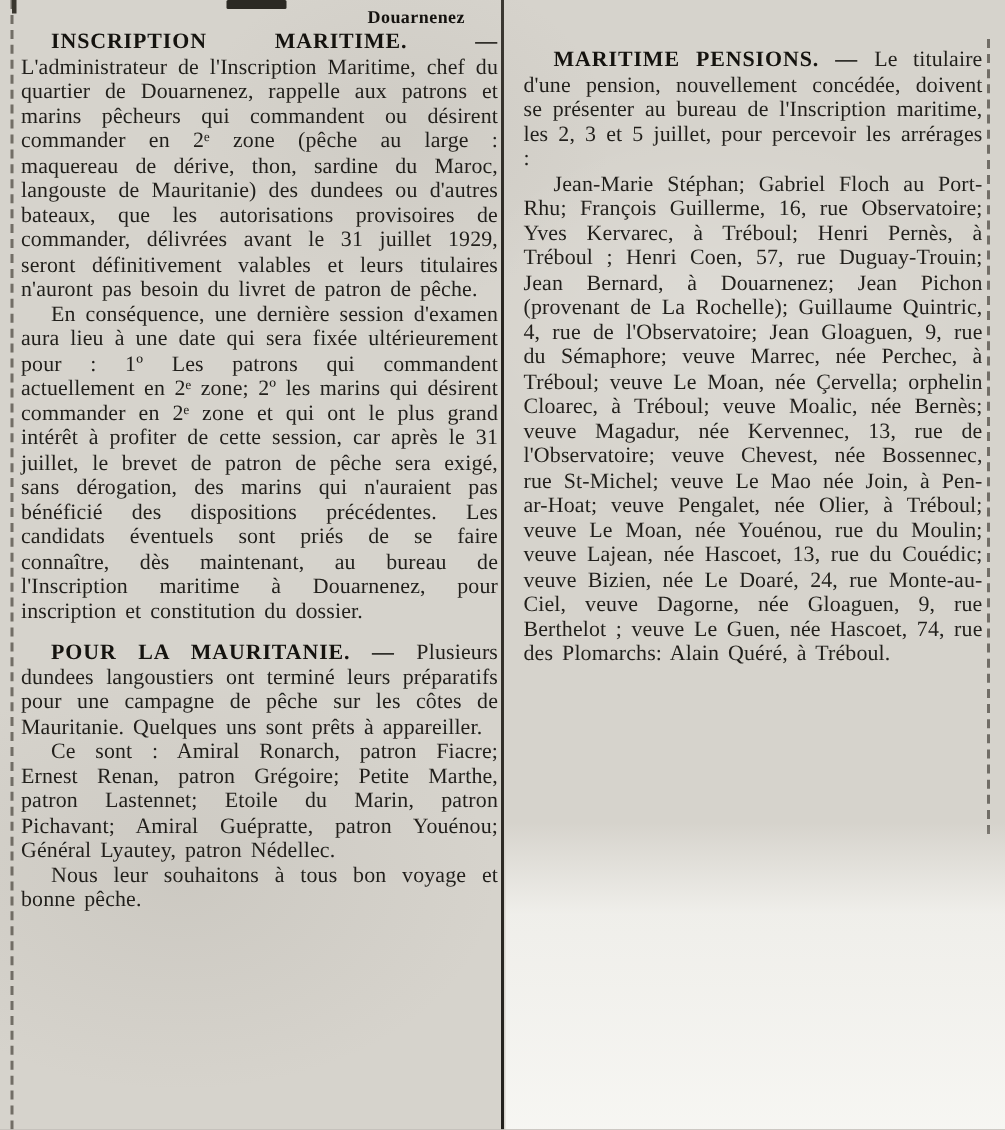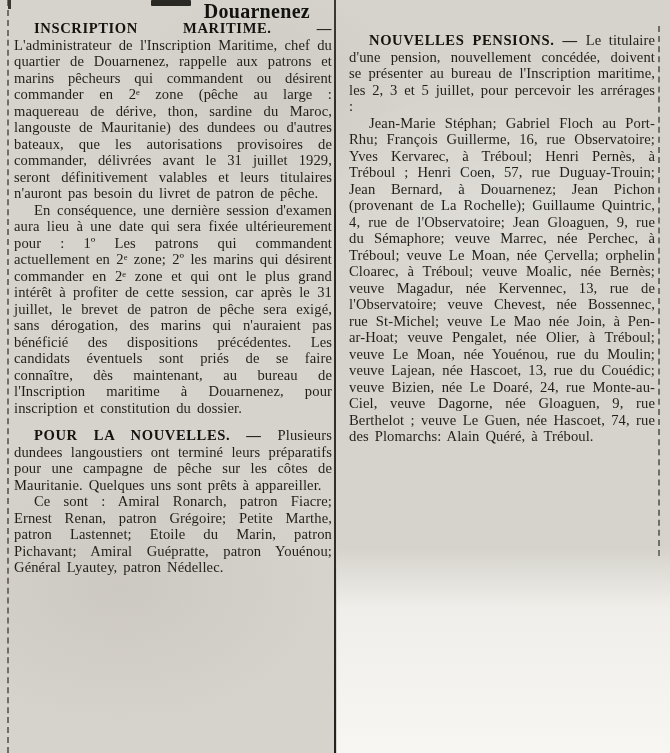--- a/index.html
+++ b/index.html
@@ -30,21 +30,21 @@
   .light-patch{
     position:absolute;left:337px;top:548px;width:333px;height:205px;
     background:linear-gradient(180deg,rgba(250,250,247,0) 0%,rgba(250,250,247,.7) 30%,rgba(252,252,249,.85) 100%);
   }
   .artifact1{position:absolute;left:151px;top:0;width:40px;height:6px;background:#2b2923;border-radius:1px;}
   .artifact2{position:absolute;left:8px;top:0;width:3px;height:9px;background:#3a372f;}
   .col{position:absolute;}
   .col-left{left:14px;top:2px;width:318px;}
   .col-right{left:349px;top:32px;width:306px;}
   .city-heading{
-    font-weight:bold;font-size:20px;line-height:18px;
+    font-weight:bold;font-size:12px;line-height:18px;
     text-align:right;padding-right:22px;
     letter-spacing:.3px;color:#14120f;
   }
   p.news{
     margin:0;text-align:justify;text-indent:20px;
     font-size:14.6px;line-height:16.5px;
     word-spacing:2.2px;letter-spacing:.1px;
     color:#211f1b;
   }
   p.news.sect-gap{margin-top:11px;}
@@ -63,25 +63,26 @@
   <div class="artifact1"></div>
   <div class="artifact2"></div>
 
   <div class="col col-left">
     <div class="city-heading">Douarnenez</div>
 
     <p class="news"><span class="run-b">INSCRIPTION MARITIME. — </span><span>L'administrateur de l'Inscription Maritime, chef du quartier de Douarnenez, rappelle aux patrons et marins pêcheurs qui commandent ou désirent commander en 2ᵉ zone (pêche au large : maquereau de dérive, thon, sardine du Maroc, langouste de Mauritanie) des dundees ou d'autres bateaux, que les autorisations provisoires de commander, délivrées avant le 31 juillet 1929, seront définitivement valables et leurs titulaires n'auront pas besoin du livret de patron de pêche.</span></p>
 
     <p class="news"><span>En conséquence, une dernière session d'examen aura lieu à une date qui sera fixée ultérieurement pour : 1º Les patrons qui commandent actuellement en 2ᵉ zone; 2º les marins qui désirent commander en 2ᵉ zone et qui ont le plus grand intérêt à profiter de cette session, car après le 31 juillet, le brevet de patron de pêche sera exigé, sans dérogation, des marins qui n'auraient pas bénéficié des dispositions précédentes. Les candidats éventuels sont priés de se faire connaître, dès maintenant, au bureau de l'Inscription maritime à Douarnenez, pour inscription et constitution du dossier.</span></p>
 
-    <p class="news sect-gap"><span class="run-b">POUR LA NOUVELLES. — </span><span>Plusieurs dundees langoustiers ont terminé leurs préparatifs pour une campagne de pêche sur les côtes de Mauritanie. Quelques uns sont prêts à appareiller.</span></p>
+    <p class="news sect-gap"><span class="run-b">POUR LA MAURITANIE. — </span><span>Plusieurs dundees langoustiers ont terminé leurs préparatifs pour une campagne de pêche sur les côtes de Mauritanie. Quelques uns sont prêts à appareiller.</span></p>
 
     <p class="news"><span>Ce sont : </span><span class="run-i">Amiral Ronarch,</span><span> patron Fiacre; </span><span class="run-i">Ernest Renan,</span><span> patron Grégoire; </span><span class="run-i">Petite Marthe,</span><span> patron Lastennet; </span><span class="run-i">Etoile du Marin,</span><span> patron Pichavant; </span><span class="run-i">Amiral Guépratte,</span><span> patron Youénou; </span><span class="run-i">Général Lyautey,</span><span> patron Nédellec.</span></p>
 
+    <p class="news"><span>Nous leur souhaitons à tous bon voyage et bonne pêche.</span></p>
   </div>
 
   <div class="col col-right">
-    <p class="news"><span class="run-b">NOUVELLES PENSIONS. — </span><span>Le titulaire d'une pension, nouvellement concédée, doivent se présenter au bureau de l'Inscription maritime, les 2, 3 et 5 juillet, pour percevoir les arrérages :</span></p>
+    <p class="news"><span class="run-b">MARITIME PENSIONS. — </span><span>Le titulaire d'une pension, nouvellement concédée, doivent se présenter au bureau de l'Inscription maritime, les 2, 3 et 5 juillet, pour percevoir les arrérages :</span></p>
 
     <p class="news"><span>Jean-Marie Stéphan; Gabriel Floch au Port-Rhu; François Guillerme, 16, rue Observatoire; Yves Kervarec, à Tréboul; Henri Pernès, à Tréboul ; Henri Coen, 57, rue Duguay-Trouin; Jean Bernard, à Douarnenez; Jean Pichon (provenant de La Rochelle); Guillaume Quintric, 4, rue de l'Observatoire; Jean Gloaguen, 9, rue du Sémaphore; veuve Marrec, née Perchec, à Tréboul; veuve Le Moan, née Çervella; orphelin Cloarec, à Tréboul; veuve Moalic, née Bernès; veuve Magadur, née Kervennec, 13, rue de l'Observatoire; veuve Chevest, née Bossennec, rue St-Michel; veuve Le Mao née Join, à Pen-ar-Hoat; veuve Pengalet, née Olier, à Tréboul; veuve Le Moan, née Youénou, rue du Moulin; veuve Lajean, née Hascoet, 13, rue du Couédic; veuve Bizien, née Le Doaré, 24, rue Monte-au-Ciel, veuve Dagorne, née Gloaguen, 9, rue Berthelot ; veuve Le Guen, née Hascoet, 74, rue des Plomarchs: Alain Quéré, à Tréboul.</span></p>
   </div>
 
 </div>
 
 </body></html>

